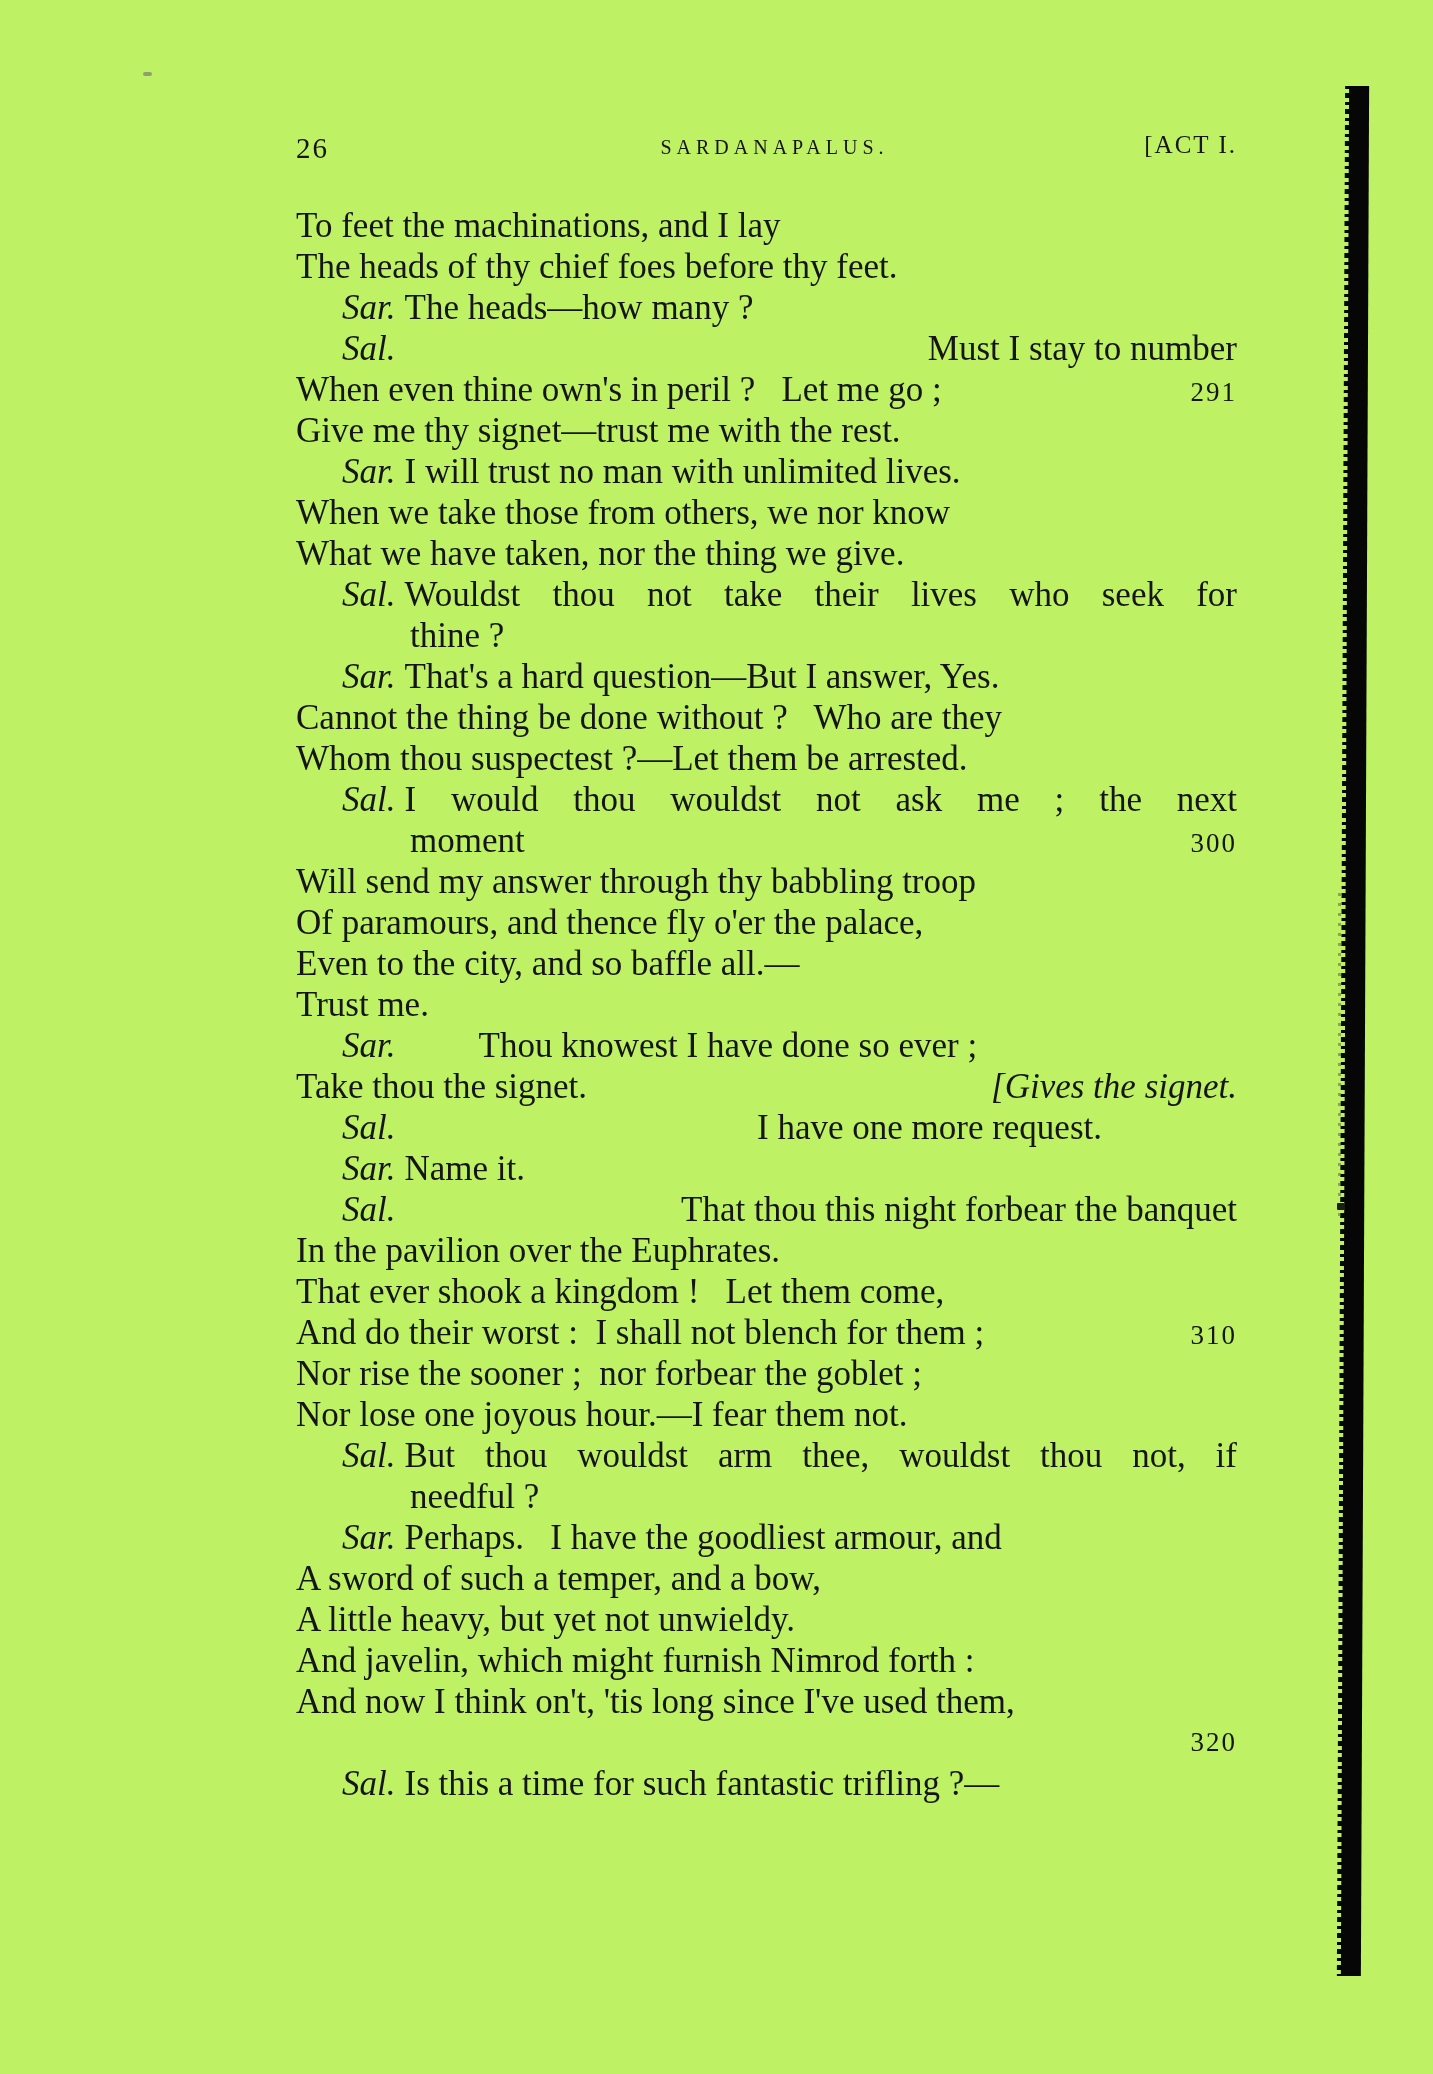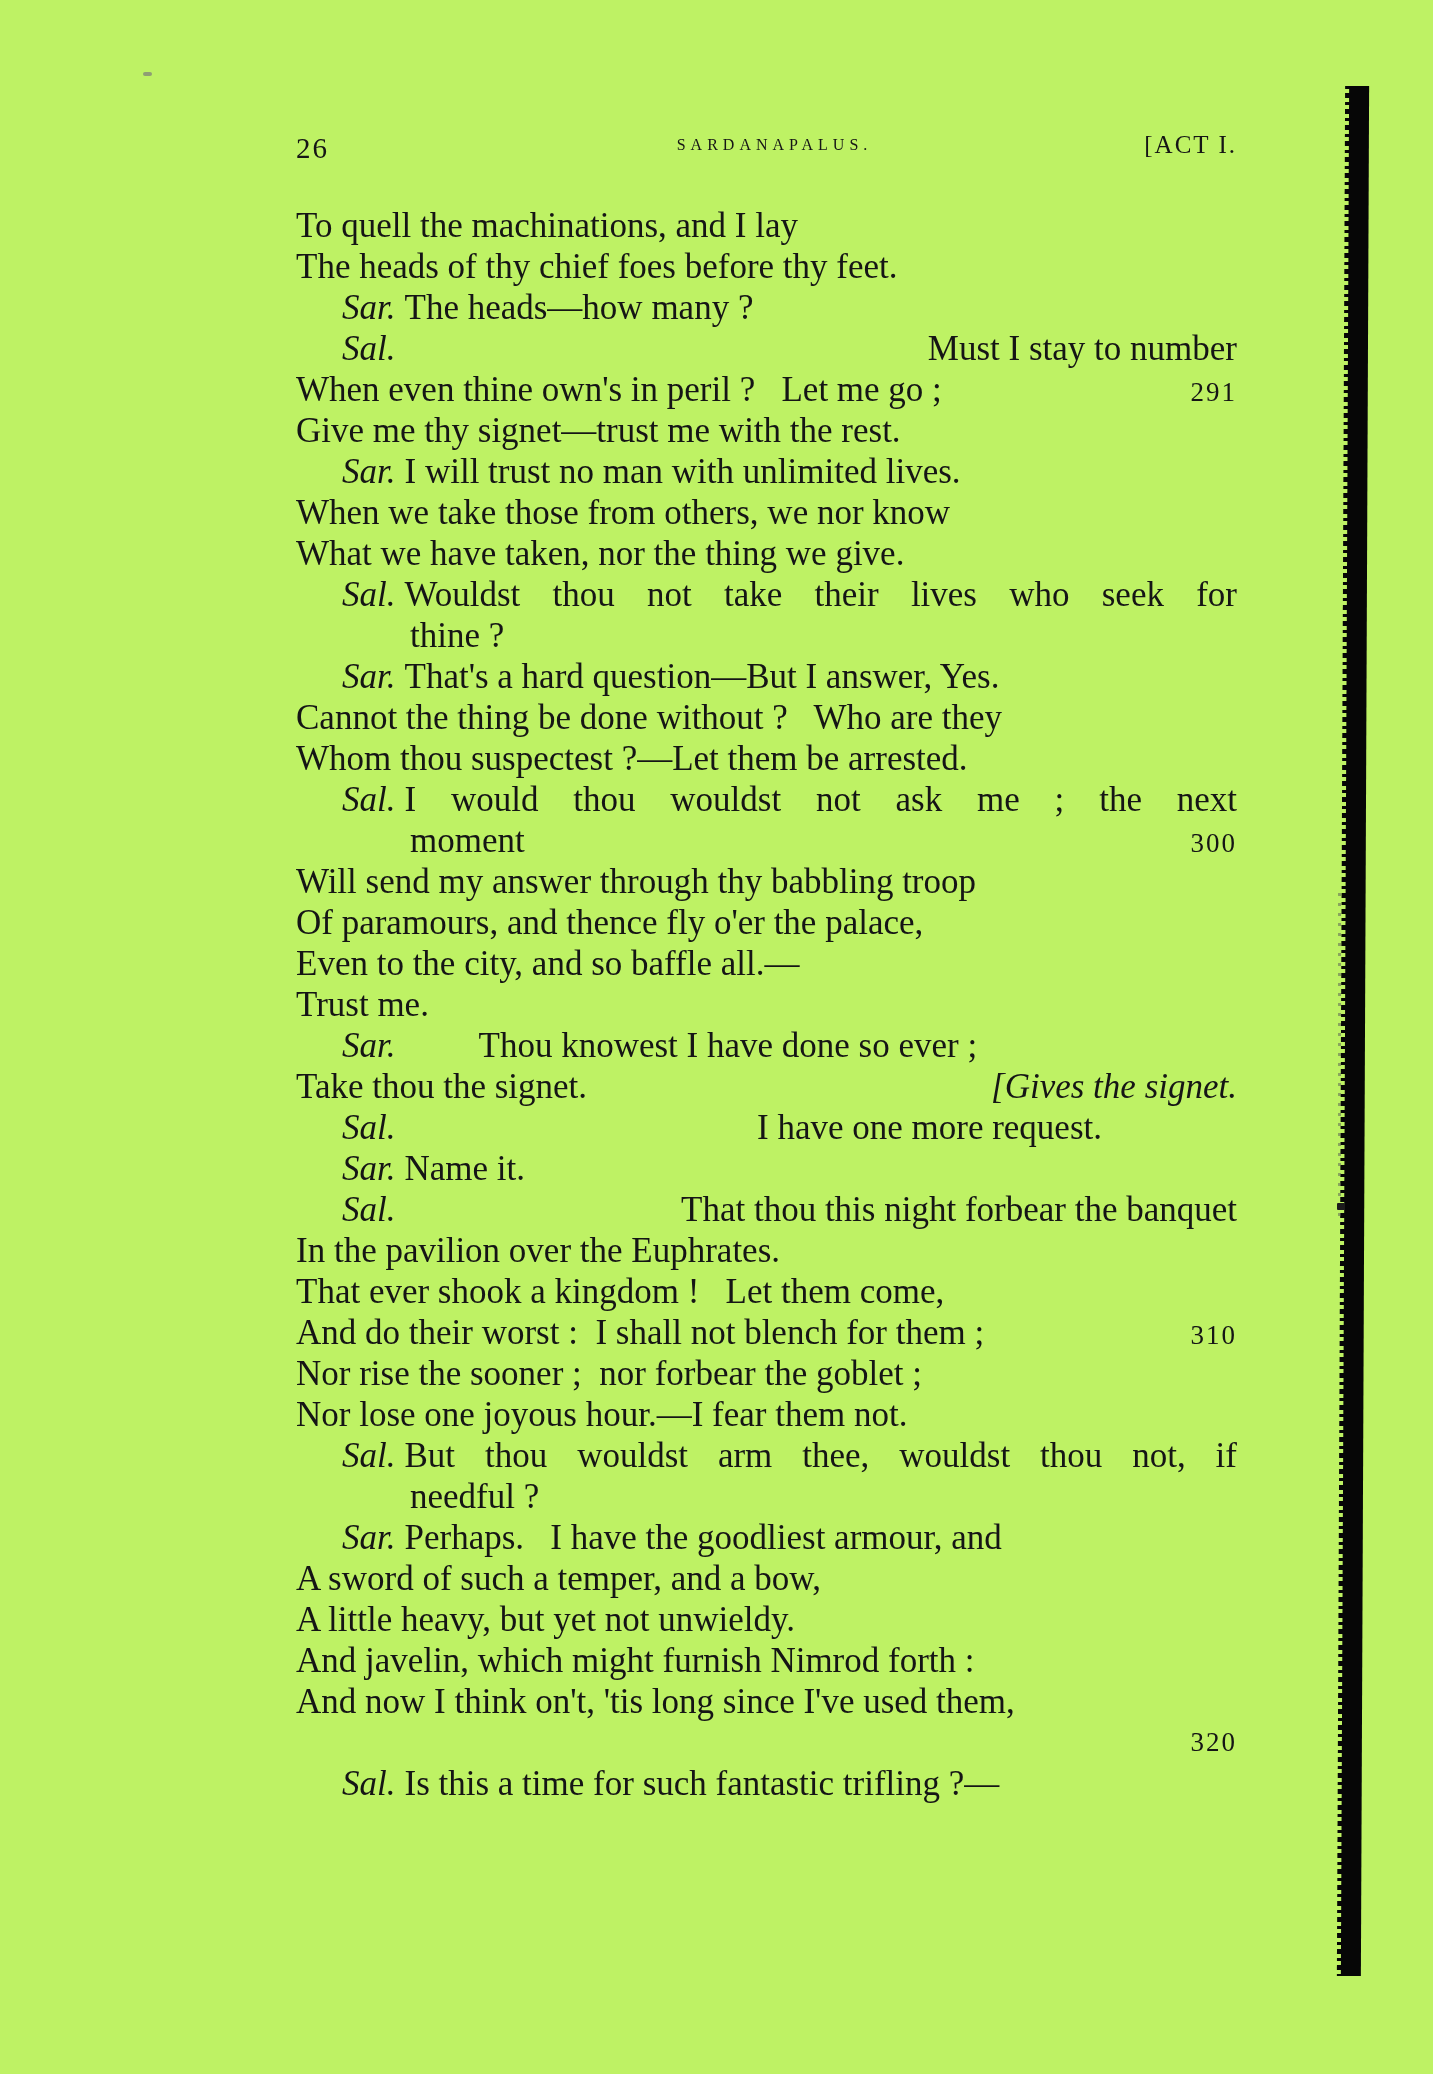--- a/index.html
+++ b/index.html
@@ -16,21 +16,21 @@
     position:absolute;
     left:296px;top:128px;width:941px;height:44px;
   }
   .page-number{
     position:absolute;left:0;top:4px;
     font-size:29px;letter-spacing:2px;
   }
   .running-title{
     position:absolute;left:16px;right:0;top:8px;
     text-align:center;
-    font-size:16px;letter-spacing:5px;
+    font-size:20px;letter-spacing:5px;
   }
   .act-label{
     position:absolute;right:0;top:3px;
     font-size:25px;letter-spacing:2px;
   }
   
   .text-block{
     position:absolute;left:296px;top:205px;width:941px;
   }
   .line{
@@ -94,21 +94,21 @@
 
 <div class="page">
 
   <div class="header">
     <span class="page-number">26</span>
     <span class="running-title">SARDANAPALUS.</span>
     <span class="act-label">[ACT I.</span>
   </div>
 
   <div class="text-block">
-      <div class="line"><span class="main">To quell the machinations, and I lay</span></div>
+      <div class="line"><span class="main">To feet the machinations, and I lay</span></div>
       <div class="line"><span class="main">The heads of thy chief foes before thy feet.</span></div>
       <div class="line" style="padding-left: 46px;"><span class="main"><span class="speaker">Sar.</span>The heads—how many ?</span></div>
       <div class="line" style="padding-left: 46px;"><span class="main"><span class="speaker">Sal.</span></span><span class="rightpart">Must I stay to number</span></div>
       <div class="line"><span class="main">When even thine own's in peril ?   Let me go ;</span><span class="lineno">291</span></div>
       <div class="line"><span class="main">Give me thy signet—trust me with the rest.</span></div>
       <div class="line" style="padding-left: 46px;"><span class="main"><span class="speaker">Sar.</span>I will trust no man with unlimited lives.</span></div>
       <div class="line"><span class="main">When we take those from others, we nor know</span></div>
       <div class="line"><span class="main">What we have taken, nor the thing we give.</span></div>
       <div class="line" style="padding-left: 46px; align-items: flex-end;"><span class="main j"><span class="speaker">Sal.</span>Wouldst thou not take their lives who seek for</span></div>
       <div class="line" style="padding-left: 114px;"><span class="main">thine ?</span></div>

